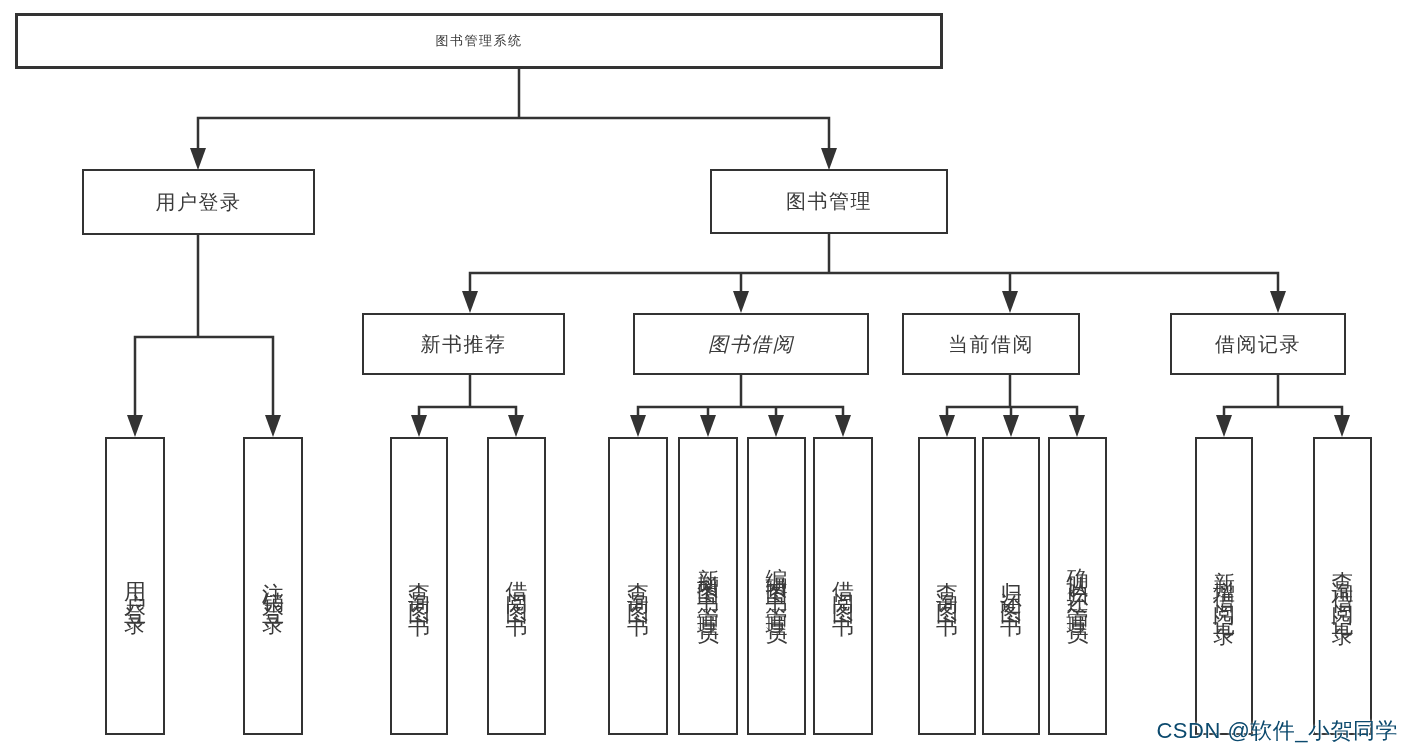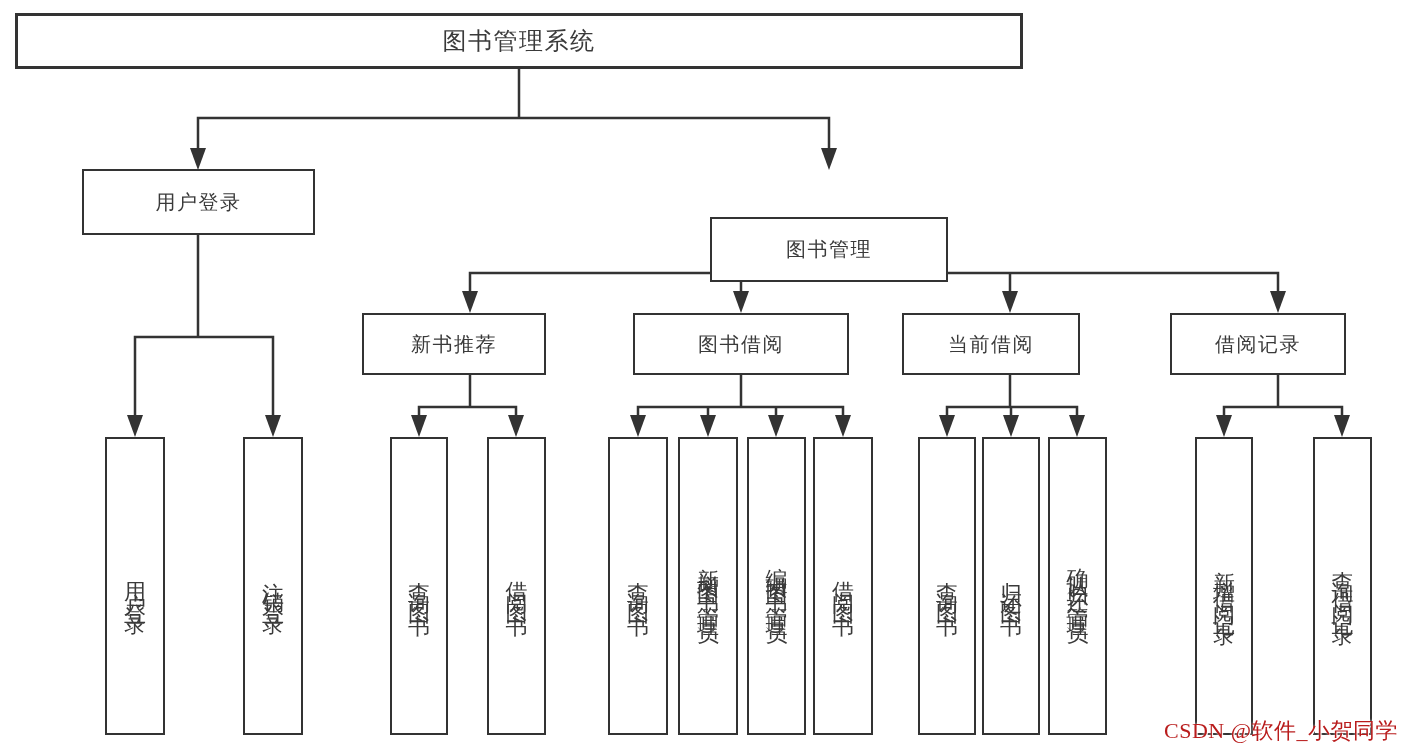--- a/index.html
+++ b/index.html
@@ -27,46 +27,45 @@
     display: flex;
     align-items: center;
     justify-content: center;
   }
   .hbox {
     font-size: 20px;
     letter-spacing: 1.5px;
     font-weight: 500;
   }
   .root-box {
-    left: 15px; top: 13px; width: 1008px; height: 56px;
+    left: 15px; top: 13px; width: 928px; height: 56px;
     border-width: 3px;
-    font-size: 24px;
+    font-size: 13px;
   }
   .vbox {
     top: 437px; height: 298px;
   }
   .vtext {
     writing-mode: vertical-rl;
     text-orientation: mixed;
     font-size: 22px;
     letter-spacing: 0.5em;
     line-height: 1;
     font-weight: 500;
     white-space: nowrap;
   }
   .vtext.long { letter-spacing: 0.36em; }
   .watermark {
     position: absolute;
     right: 7px; top: 716px;
     font-size: 22px;
-    color: #b91c1c;
+    color: #0c4a6e;
     letter-spacing: 0.5px;
     text-shadow: 0 0 3px #ffffff, 1px 1px 0 #ffffff;
     z-index: 6;
-    font-family: Liberation Serif, serif;
   }
   .node { z-index: 2; }
 </style>
 </head>
 <body>
 
 <div class="stage">
 
   <svg class="wires" viewBox="0 0 1405 747" xmlns="http://www.w3.org/2000/svg">
     <g stroke="#333333" stroke-width="2.5" fill="none" stroke-linecap="square">
@@ -108,28 +107,28 @@
     </g>
   </svg>
 
   <div class="node hbox root-box">
     <span>图书管理系统</span>
   </div>
 
   <div class="node hbox" style="left:82px;top:169px;width:233px;height:66px;">
     <span>用户登录</span>
   </div>
-  <div class="node hbox" style="left:710px;top:169px;width:238px;height:65px;margin-top:48px;">
+  <div class="node hbox" style="left:710px;top:169px;width:238px;height:65px;">
     <span>图书管理</span>
   </div>
 
-  <div class="node hbox" style="left:362px;top:313px;width:184px;height:62px;">
+  <div class="node hbox" style="left:362px;top:313px;width:203px;height:62px;">
     <span>新书推荐</span>
   </div>
-  <div class="node hbox" style="left:633px;top:313px;width:216px;height:62px;">
+  <div class="node hbox" style="left:633px;top:313px;width:236px;height:62px;font-style:italic;">
     <span>图书借阅</span>
   </div>
   <div class="node hbox" style="left:902px;top:313px;width:178px;height:62px;">
     <span>当前借阅</span>
   </div>
   <div class="node hbox" style="left:1170px;top:313px;width:176px;height:62px;">
     <span>借阅记录</span>
   </div>
 
   <div class="node vbox" style="left:105px;width:60px;">

